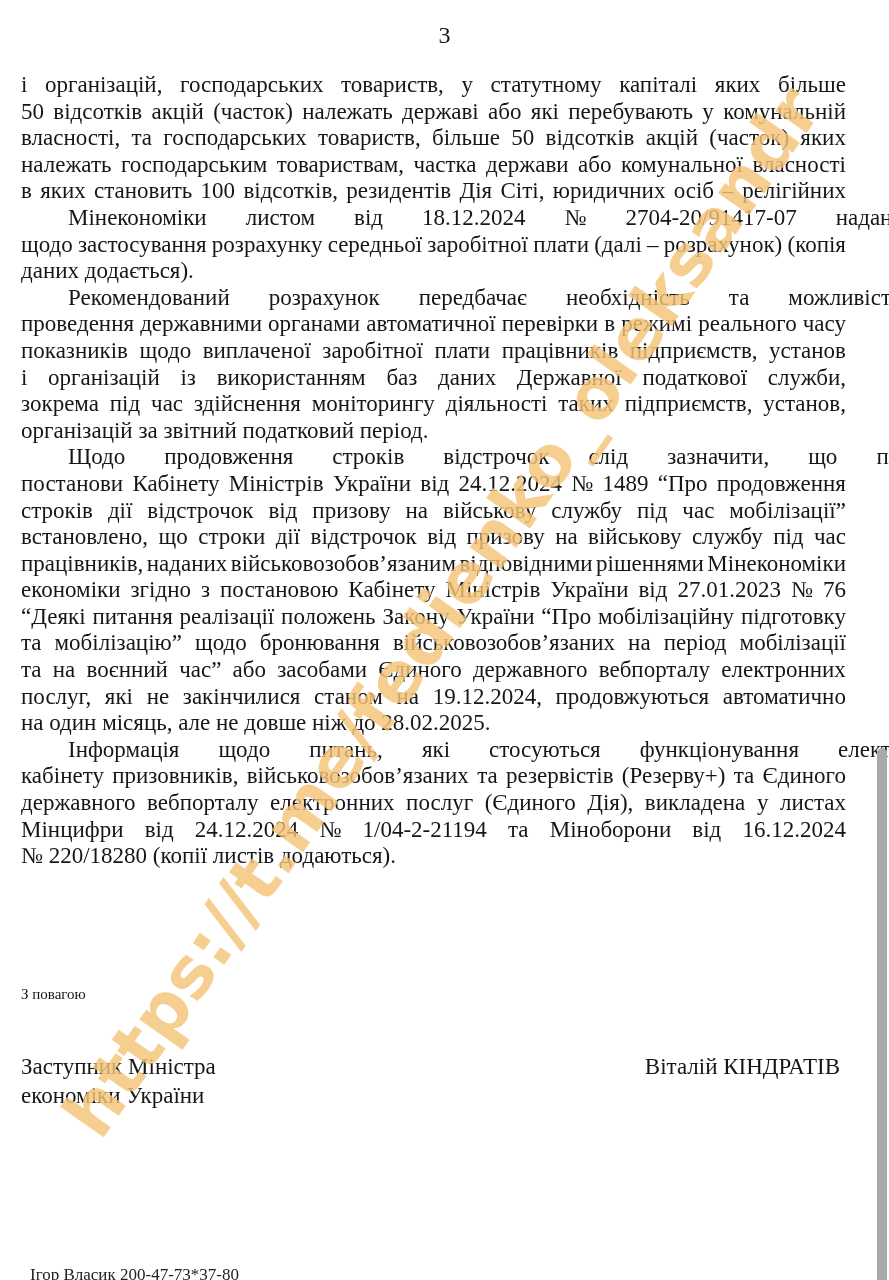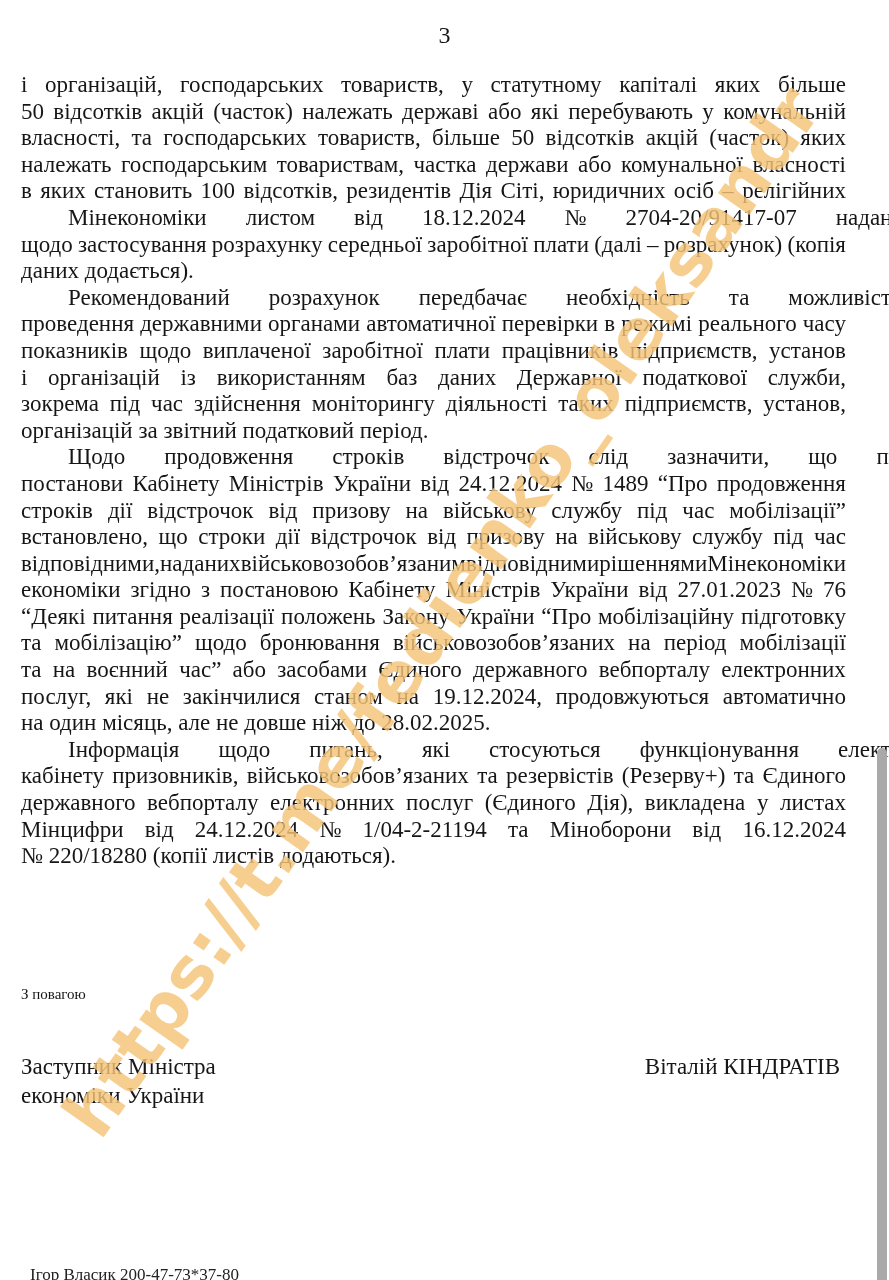--- a/index.html
+++ b/index.html
@@ -302,21 +302,21 @@
         <span>відстрочок</span>
         <span>від</span>
         <span>призову</span>
         <span>на</span>
         <span>військову</span>
         <span>службу</span>
         <span>під</span>
         <span>час</span>
       </div>
       <div class="doc-line">
-        <span>відповідними,</span>
+        <span>працівників,</span>
         <span>наданих</span>
         <span>військовозобов’язаним</span>
         <span>відповідними</span>
         <span>рішеннями</span>
         <span>Мінекономіки</span>
       </div>
       <div class="doc-line">
         <span>економіки</span>
         <span>згідно</span>
         <span>з</span>

